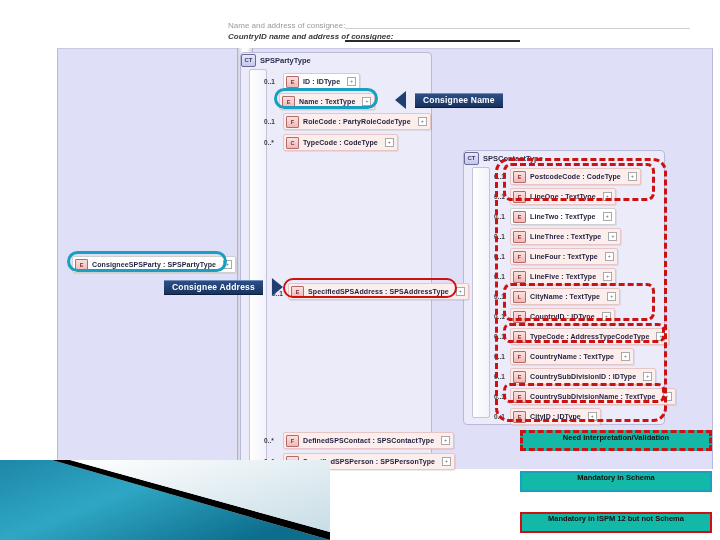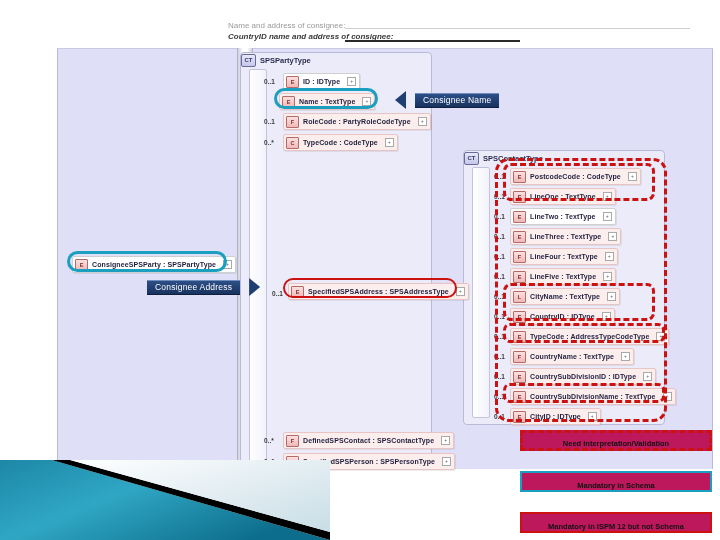--- a/index.html
+++ b/index.html
@@ -104,26 +104,26 @@
   }
   .callout .head.left{clip-path:polygon(0 50%,55% 0,55% 100%);}
   .callout .head.right{clip-path:polygon(100% 50%,45% 0,45% 100%);}
   .callout .body{
     height:13px;display:flex;align-items:center;justify-content:center;
     background:linear-gradient(#2d4f87,#17325e);
     border-top:1px solid #6f8dbd;border-bottom:1px solid #0d1f3d;
     padding:0 8px;
   }
   .callout .body span{
-    font-size:8.5px;font-weight:normal;color:#ffffff;white-space:nowrap;letter-spacing:.2px;
+    font-size:8.5px;font-weight:bold;color:#ffffff;white-space:nowrap;letter-spacing:.2px;
   }
 
   
   .legend{position:absolute;right:8px;bottom:4px;width:192px;}
-  .lg{height:17px;display:flex;align-items:flex-end;justify-content:center;background:#be185d;margin-bottom:3px;margin-top:20px;}
+  .lg{height:17px;display:flex;align-items:flex-start;justify-content:center;background:#14b8a6;margin-bottom:3px;margin-top:20px;}
   .lg span{font-size:7.5px;font-weight:bold;color:#111;white-space:nowrap;}
   .lg.d{border:3px dashed #cc1111;height:15px;}
   .lg.c{border:2.5px solid #1a9fc0;}
   .lg.r{border:2.5px solid #cc1111;}
 
   
   .deco{position:absolute;left:0;bottom:0;width:330px;height:80px;overflow:hidden;}
 </style>
 </head>
 <body>
@@ -310,21 +310,21 @@
 <div class="ring-red" style="left:283px;top:278px;width:170px;height:16px;"></div>
 <div class="card" style="left:272px;top:290px;">0..1</div>
 
 <div class="callout" style="left:395px;top:91px;">
   <div class="head left"></div>
   <div class="body">
     <span>Consignee Name</span>
   </div>
 </div>
 
-<div class="callout" style="left:147px;top:278px;">
+<div class="callout" style="left:164px;top:278px;">
   <div class="body">
     <span>Consignee Address</span>
   </div>
   <div class="head right"></div>
 </div>
 
 <div class="legend">
   <div class="lg d">
     <span>Need Interpretation/Validation</span>
   </div>

